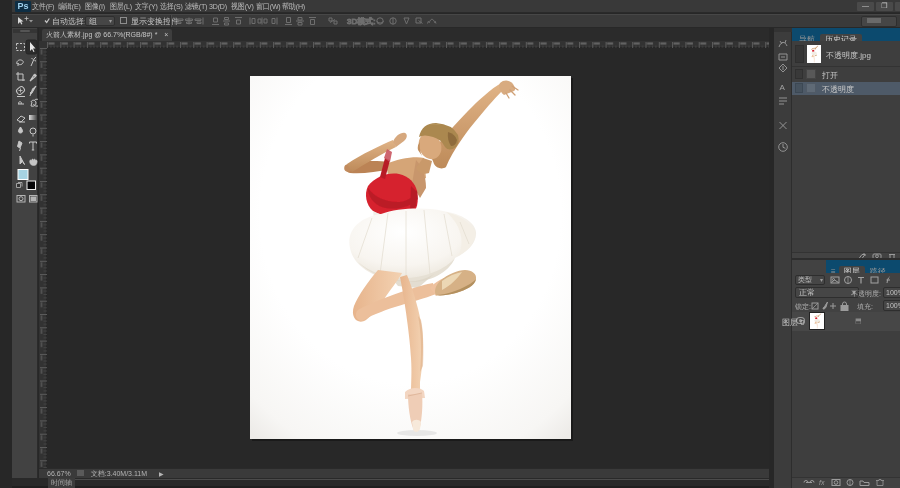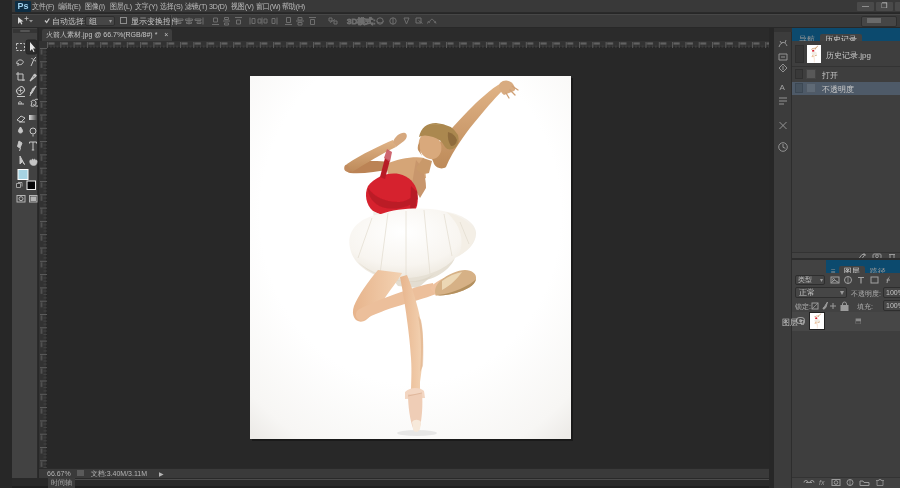--- a/index.html
+++ b/index.html
@@ -357,21 +357,21 @@
       <path d="M95 95 C120 80 145 68 155 62 L160 72 C140 85 115 100 100 107 Z" fill="#c79565"></path>
       <ellipse cx="186" cy="75" rx="16" ry="19" fill="#cf9f70"></ellipse>
       <path d="M116 120 C130 100 160 100 168 120 C172 135 168 148 160 152 C140 156 122 150 116 140 Z" fill="#d6202e"></path>
       <ellipse cx="163" cy="185" rx="64" ry="38" fill="#f1ede4"></ellipse>
       <path d="M131 215 C118 230 105 252 106 263 C108 274 118 272 126 258 C134 244 145 226 150 216 Z" fill="#e8bc96"></path>
       <path d="M110 258 C140 244 170 236 186 232 L190 243 C170 250 140 260 116 271 Z" fill="#e8bc96"></path>
       <path d="M186 228 C200 216 222 210 228 218 C232 228 216 238 200 242 L188 244 Z" fill="#c9a273"></path>
       <path d="M152 218 C160 240 170 270 170 300 C170 330 168 344 166 350 L160 350 C160 330 158 300 154 270 C152 250 150 230 148 220 Z" fill="#eec3a0"></path>
       <path d="M158 348 C160 344 168 344 170 348 C172 360 170 380 166 390 C164 394 162 394 161 390 C158 378 157 358 158 348 Z" fill="#f0d0ba"></path>
     </svg></div>
-  <div class="abs t" style="left:814px;top:50px;font-size:8px;">历史记录.jpg</div>
+  <div class="abs t" style="left:814px;top:50px;font-size:8px;">不透明度.jpg</div>
   <div class="abs" style="left:780px;top:66px;width:120px;height:1px;background:#333333;"></div>
 
   <div class="abs" style="left:783px;top:69px;width:8px;height:10px;background:#393939;border:1px solid #303030;"></div>
   <div class="abs" style="left:794px;top:69px;width:10px;height:10px;background:#585858;border:1px solid #444;"></div>
   <div class="abs t" style="left:810px;top:70px;font-size:8px;">打开</div>
   <div class="abs" style="left:780px;top:82px;width:120px;height:13px;background:#4e5a68;"></div>
   <div class="abs" style="left:783px;top:83px;width:8px;height:10px;background:#46525e;border:1px solid #3c4854;"></div>
   <div class="abs" style="left:794px;top:83px;width:10px;height:10px;background:#5f6a76;border:1px solid #505a66;"></div>
   <div class="abs t" style="left:810px;top:84px;font-size:8px;">不透明度</div>
 
@@ -400,21 +400,21 @@
         <path d="M1.5 7.5 l3 -2.5 l4 2.5"></path>
       <circle cx="18" cy="5" r="3.5"></circle>
         <path d="M18 1.5 v7" stroke-width="0.7"></path>
       <path d="M28 2.5 h6 m-3 0 v6" stroke-width="1.2"></path>
       <rect x="41" y="2" width="7" height="6"></rect>
       <path d="M57 8 c0.5 -3 1 -5 2.5 -6 m-3 3 h3.5" stroke-width="1"></path>
     </g>
   </svg>
   <div class="abs" style="left:888px;top:275px;width:9px;height:10px;background:#555;border-radius:1px;"></div>
 
-  <div class="abs opt-box" style="left:783px;top:287px;width:52px;height:11px;color:#c4c4c4;font-size:8px;line-height:10px;padding-left:3px;">正常<span style="float:right;margin-right:2px;color:#9a9a9a;">▾</span></div>
+  <div class="abs opt-box" style="left:783px;top:287px;width:64px;height:11px;color:#c4c4c4;font-size:8px;line-height:10px;padding-left:3px;">正常<span style="float:right;margin-right:2px;color:#9a9a9a;">▾</span></div>
   <div class="abs t" style="left:839px;top:288.5px;font-size:7px;color:#b0b0b0;">不透明度:</div>
   <div class="abs opt-box" style="left:871px;top:287px;width:26px;height:11px;color:#c4c4c4;font-size:7px;line-height:10px;padding-left:2px;">100% <span style="color:#8a8a8a">▾</span></div>
 
   <div class="abs t" style="left:783px;top:301.5px;font-size:7px;color:#b0b0b0;">锁定:</div>
   <svg class="abs" style="left:799px;top:300px;" width="40" height="12" viewBox="0 0 40 12">
     <g stroke="#9b9b9b" fill="none" stroke-width="1">
       <rect x="1" y="3" width="6" height="6"></rect>
         <path d="M1 9 L7 3" stroke-width="0.8"></path>
       <path d="M12 9 c0 -2 2 -2 2.5 -4 l2 -3 l-1.5 5 c-1 1.5 -1 2 -3 2" fill="#9b9b9b"></path>
       <path d="M22 3 v6 M19 6 h6"></path>

